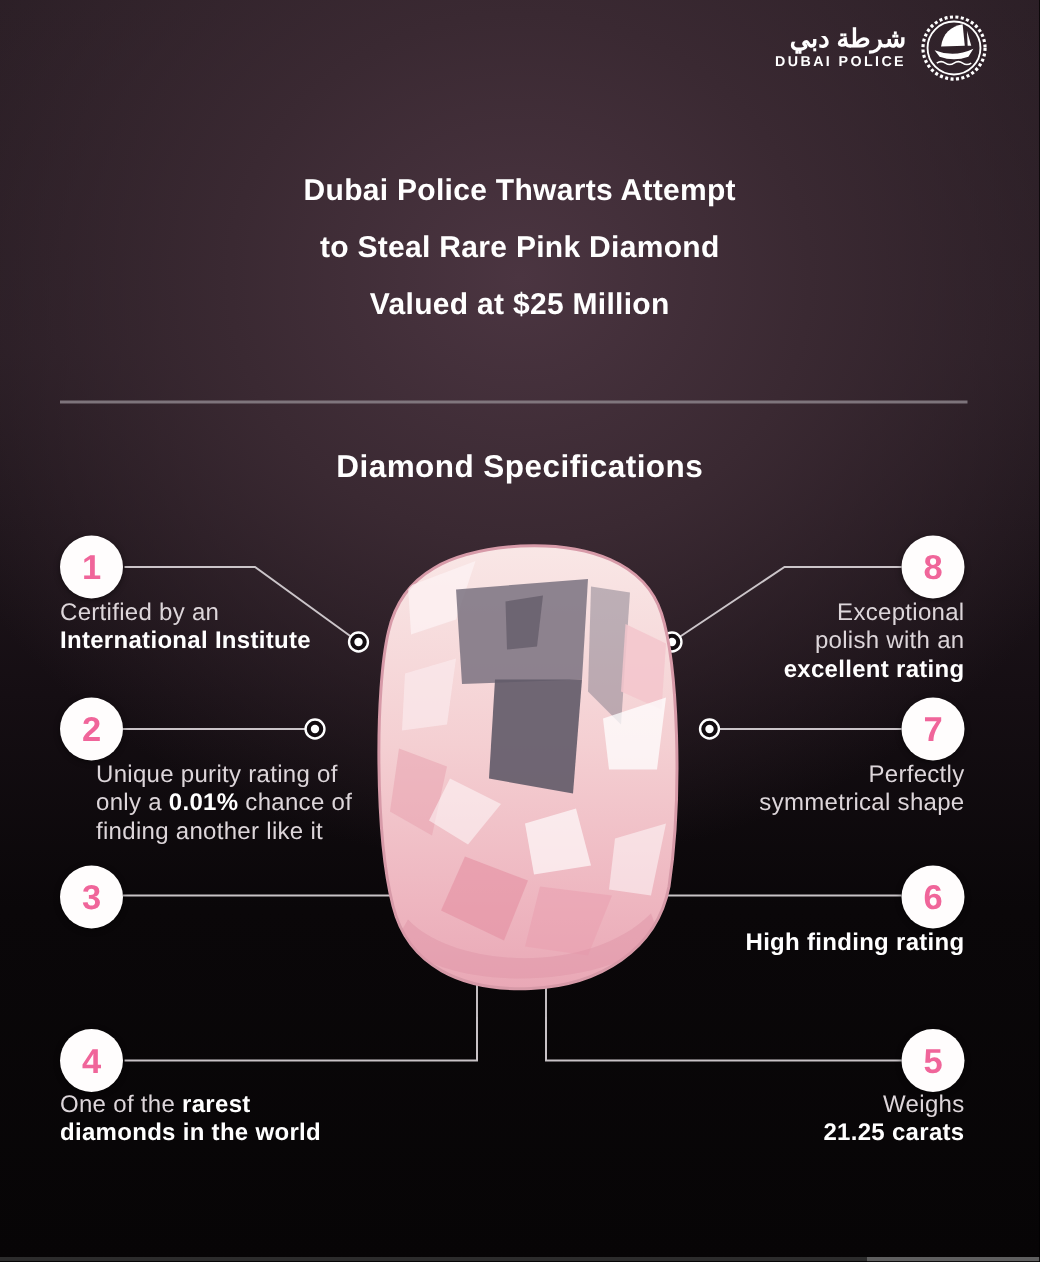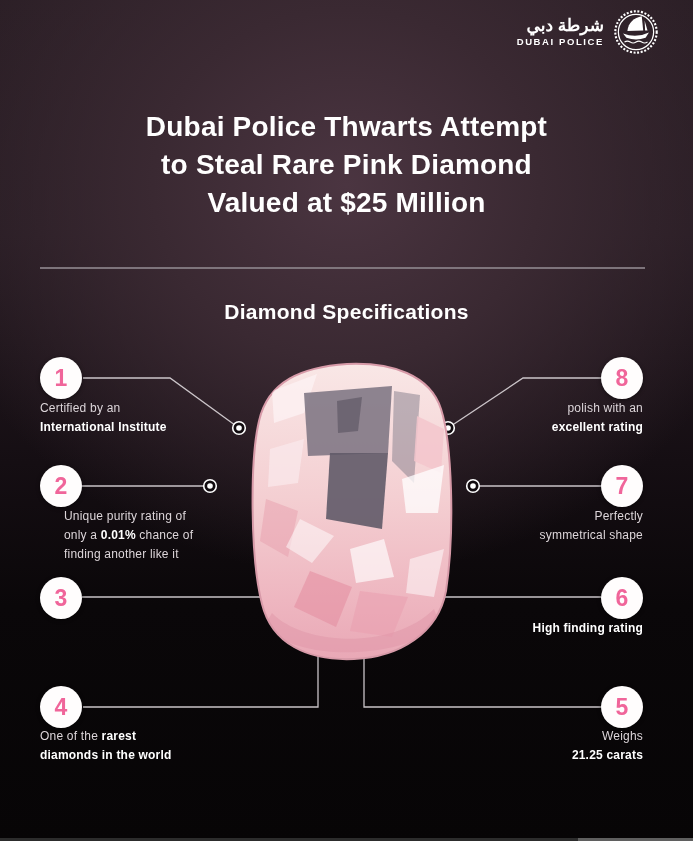--- a/index.html
+++ b/index.html
@@ -16,21 +16,21 @@
   .logo { position:absolute; top:9px; right:34px; display:flex; align-items:center; gap:9px; }
   .logo-text { display:flex; flex-direction:column; align-items:flex-end; color:#fff; }
   .logo-ar { font-size:17px; font-weight:700; line-height:20px; }
   .logo-en { font-size:9.5px; font-weight:700; letter-spacing:1.6px; line-height:12px; }
   .badge { width:46px; height:46px; }
 
   
   .title {
     position:absolute; top:108px; left:0; width:100%;
     text-align:center; color:#fff; font-weight:700;
-    font-size:28px; line-height:38px; letter-spacing:.2px;
+    font-size:20px; line-height:38px; letter-spacing:.2px;
   }
   .title span { display:block; }
 
   .divider { position:absolute; top:267px; left:40px; width:605px; height:2px; background:#8b8289; opacity:.85; }
 
   .section-heading {
     position:absolute; top:300px; left:0; width:100%;
     text-align:center; color:#fff; font-weight:700; font-size:21px; letter-spacing:.3px;
   }
 
@@ -40,21 +40,21 @@
   
   .diamond-wrap { position:absolute; left:242px; top:361px; width:220px; height:300px; }
 
   
   .spec-circle {
     position:absolute; width:42px; height:42px; border-radius:50%;
     background:#fffdfd; display:flex; align-items:center; justify-content:center;
     box-shadow:0 1px 4px rgba(0,0,0,.45);
   }
   .spec-circle span { color:#f0659a; font-weight:700; font-size:23px; line-height:1; }
-  .spec-text { position:absolute; width:205px; font-size:12px; line-height:19px; color:#ddd6da; letter-spacing:.2px; }
+  .spec-text { position:absolute; width:205px; font-size:16px; line-height:19px; color:#ddd6da; letter-spacing:.2px; }
   .spec-text.left  { text-align:left; }
   .spec-text.right { text-align:right; }
   .spec-text .b { font-weight:700; color:#fff; }
   .spec-text .line { display:block; }
 
   
   .bottom-bar { position:absolute; left:0; bottom:0; width:693px; height:3px; background:#2c2c2c; }
   .bottom-thumb { position:absolute; left:578px; top:0; width:115px; height:3px; background:#5f5f5f; }
 </style>
 </head>
@@ -215,20 +215,21 @@
         <span>7</span>
       </div>
       <div class="spec-text right" style="top: 507px; right: 50px;">
         <span class="line"><span>Perfectly</span></span>
         <span class="line"><span>symmetrical shape</span></span>
       </div>
       <div class="spec-circle" style="left: 601px; top: 357px;">
         <span>8</span>
       </div>
       <div class="spec-text right" style="top: 399px; right: 50px;">
+        <span class="line"><span>Exceptional</span></span>
         <span class="line"><span>polish with an</span></span>
         <span class="line"><span class="b">excellent rating</span></span>
       </div>
     </div>
 
   <div class="bottom-bar">
     <div class="bottom-thumb"></div>
   </div>
 
 </div>

